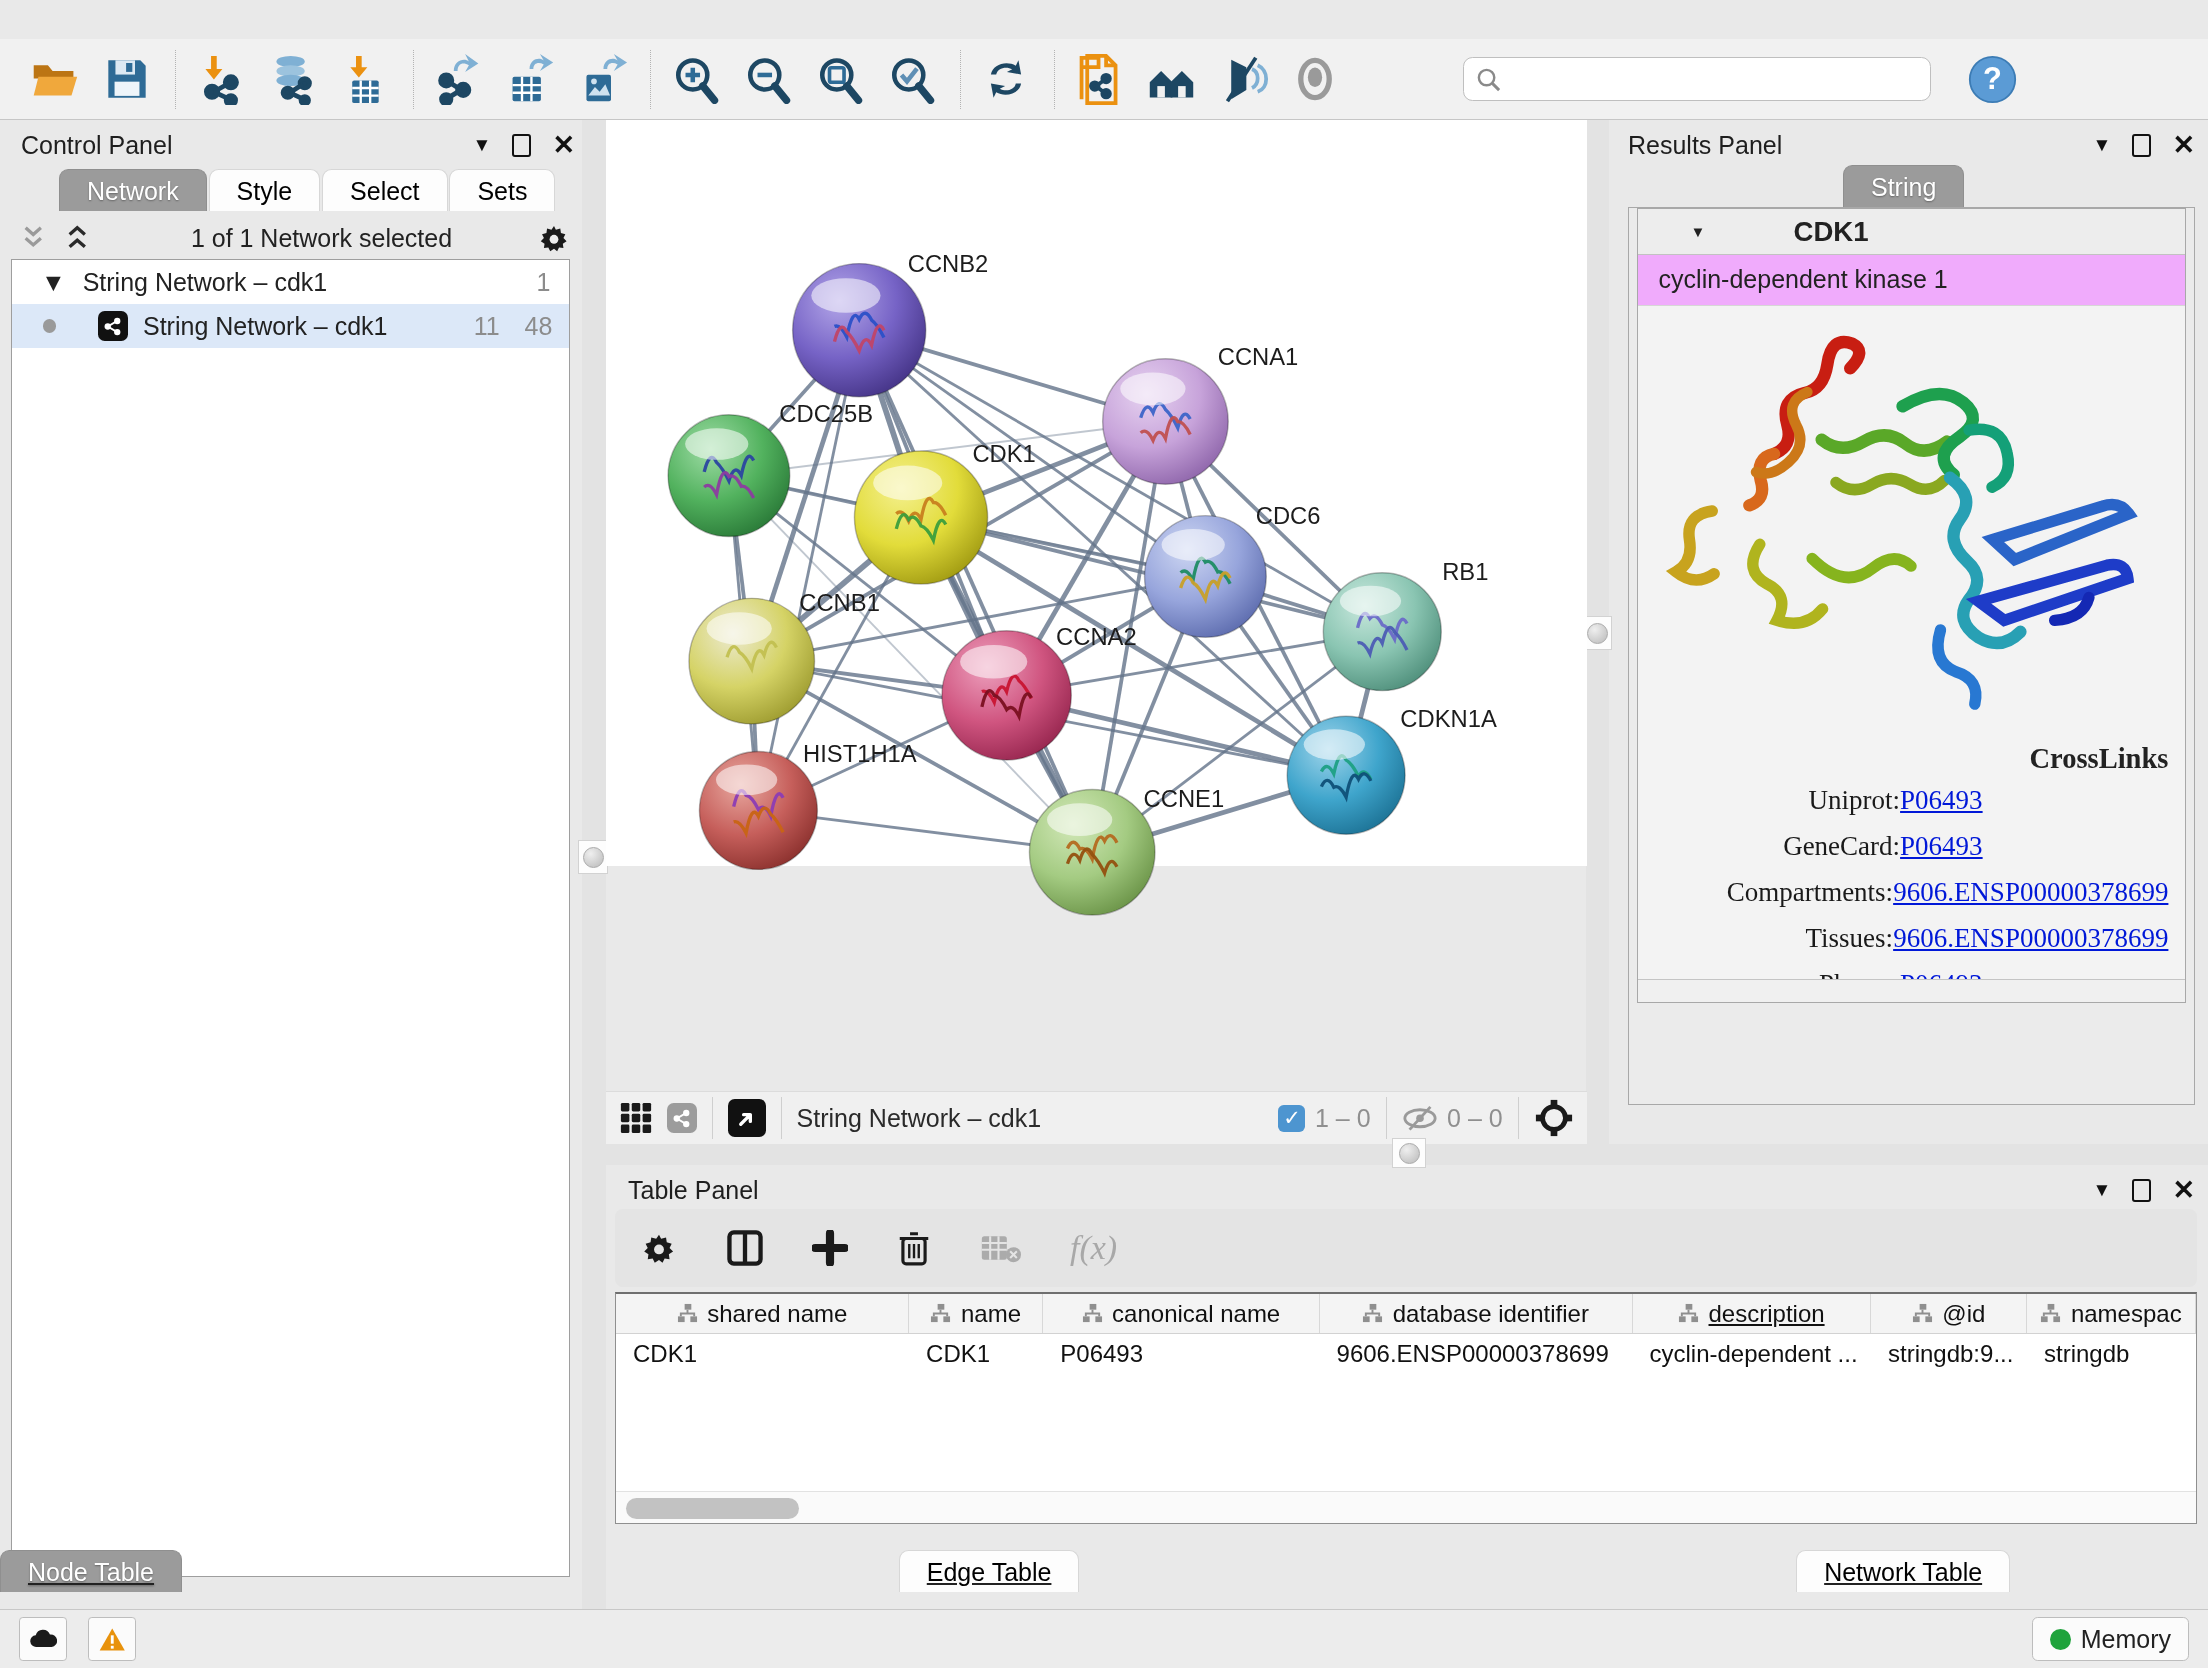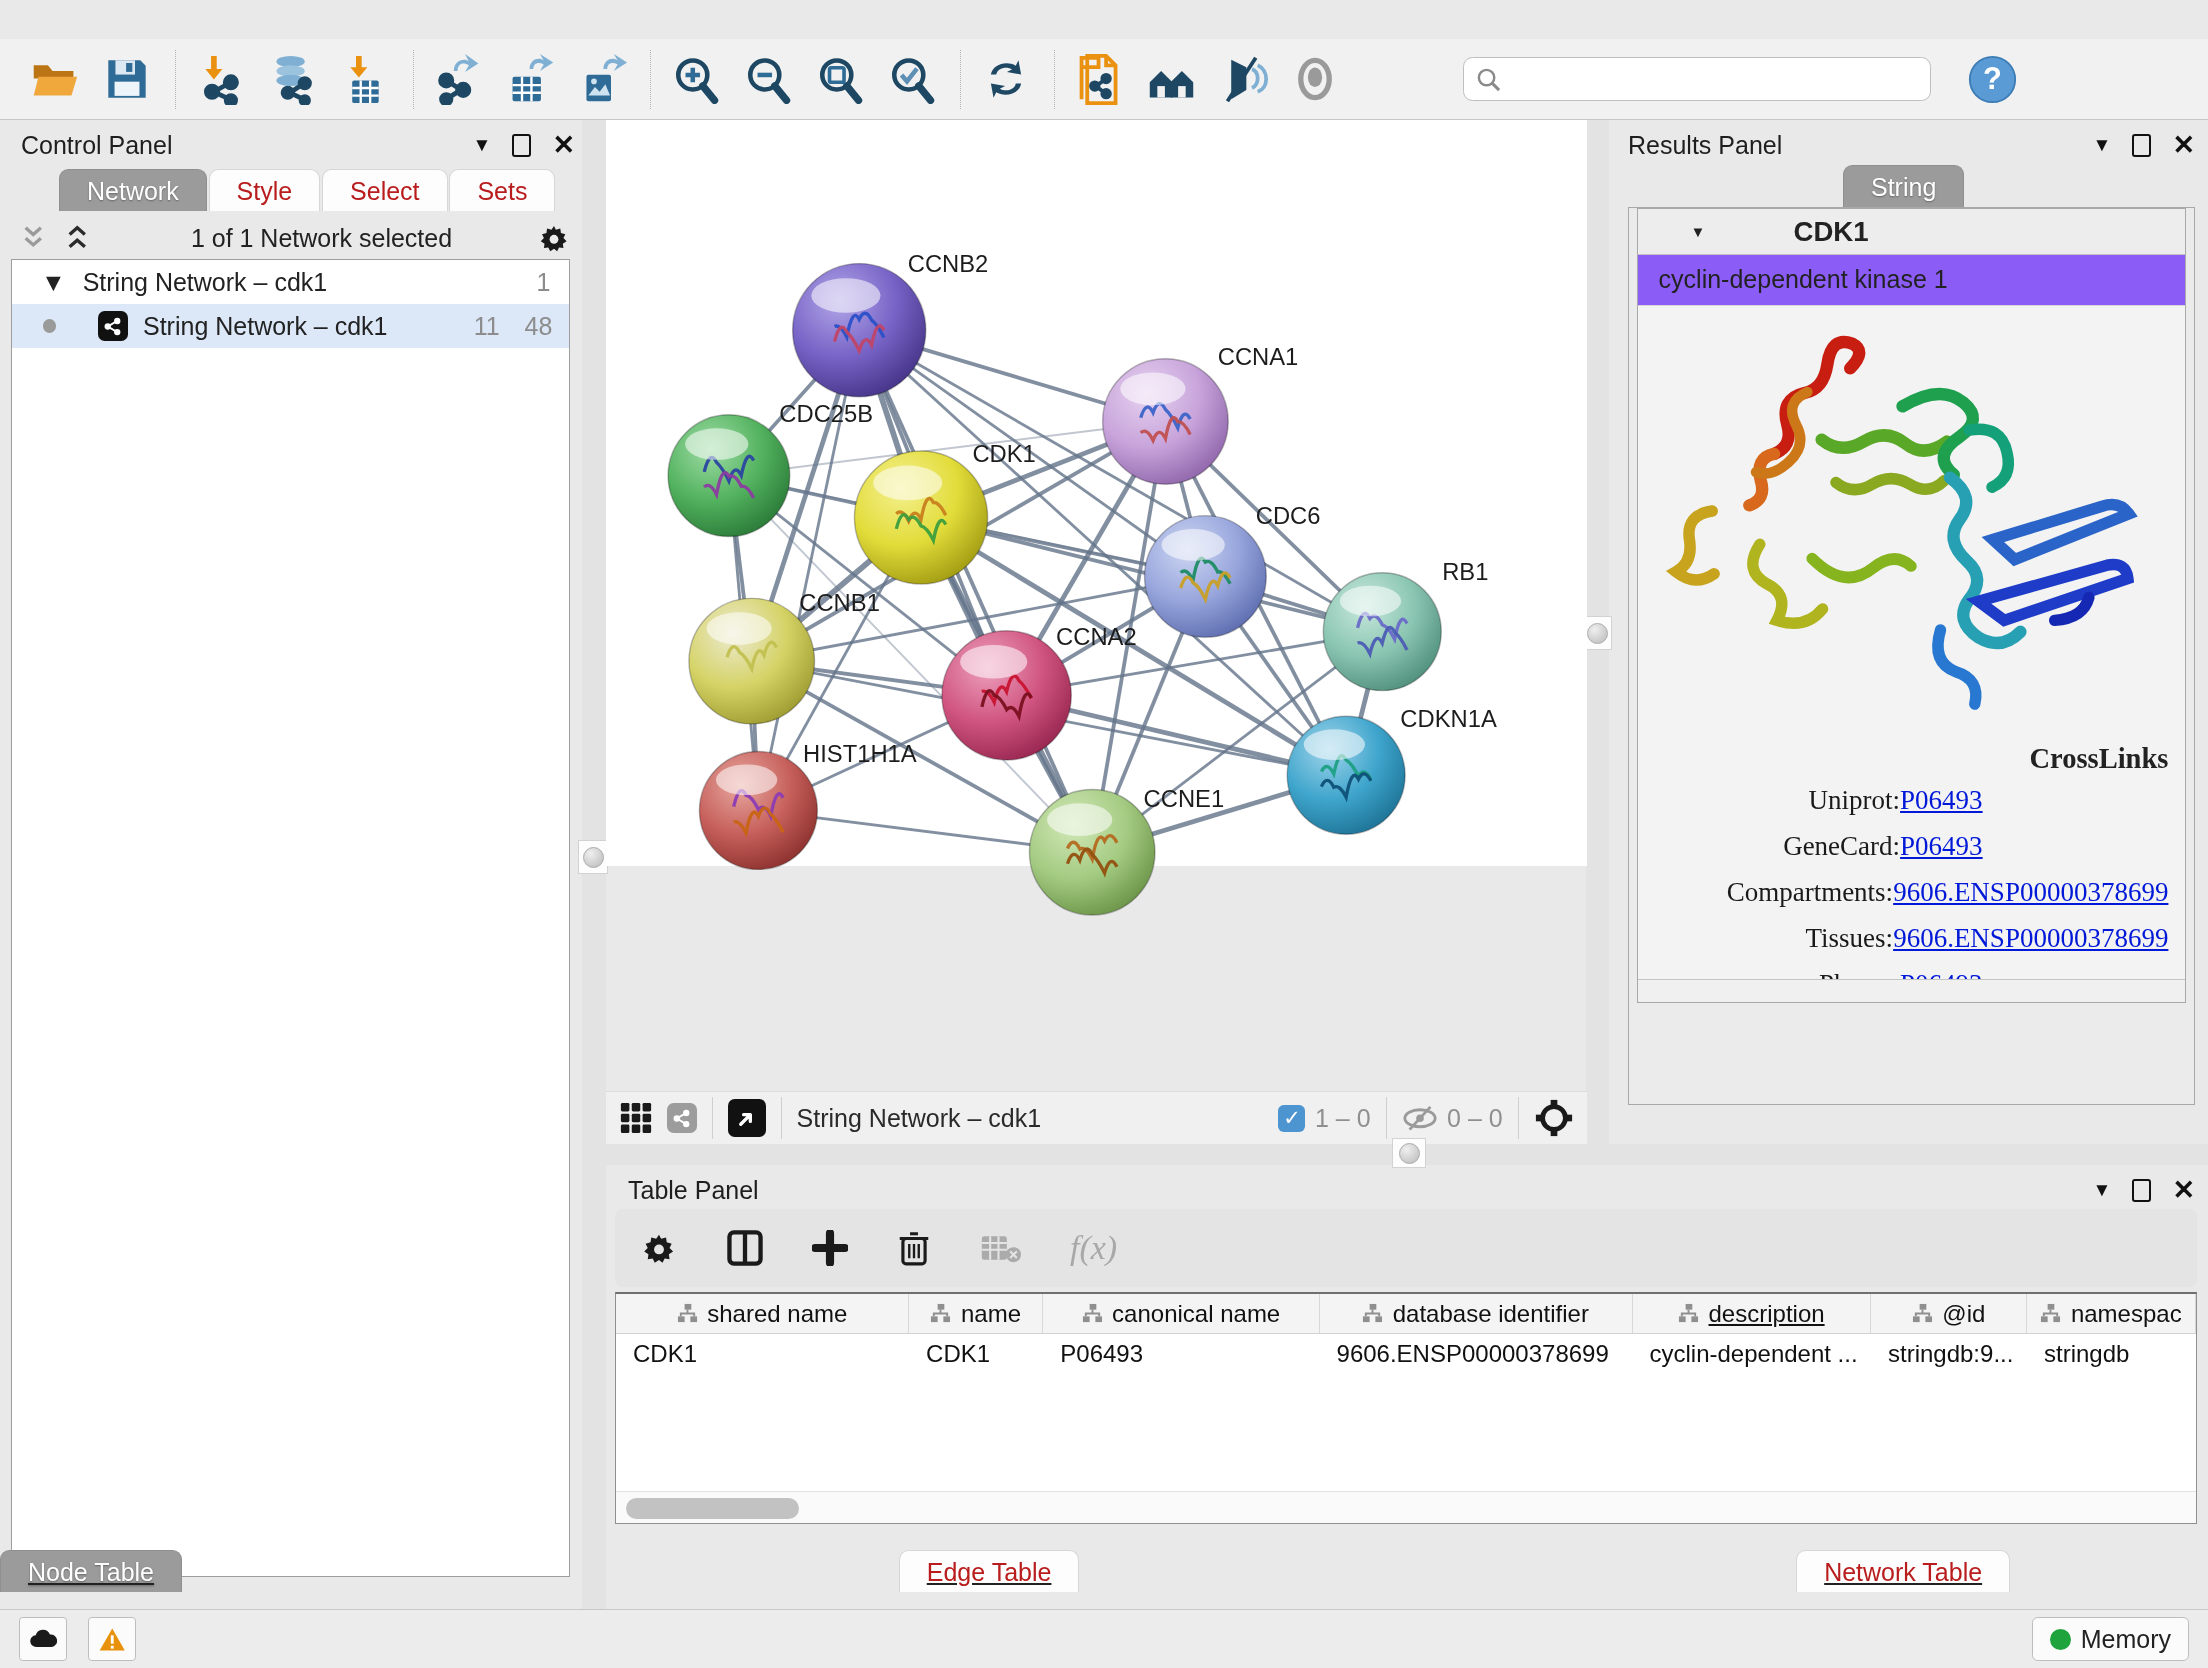--- a/index.html
+++ b/index.html
@@ -28,21 +28,21 @@
 
   
   .panel-head{position:absolute;height:38px;display:flex;align-items:center;font-size:25px;color:#1e1e1e;}
   .panel-ctrls{display:flex;align-items:center;gap:21px;margin-left:auto;}
   .tri{font-size:19px;color:#111;}
   .float-ico{width:19px;height:23px;border:2.9px solid #111;border-radius:2.9px;}
   .close-ico{font-size:27px;font-weight:bold;color:#111;line-height:1;}
 
   .tabs{position:absolute;display:flex;}
   .tab{height:42px;line-height:42px;padding:0 27px;background:#fdfdfd;border:1px solid #d7d7d7;
-    border-bottom:none;border-radius:9.5px 9.5px 0 0;font-size:25px;color:#b91c1c;margin-right:1.9px;}
+    border-bottom:none;border-radius:9.5px 9.5px 0 0;font-size:25px;color:#000000;margin-right:1.9px;}
   .tab.active{background:#9b9b9b;color:#fff;text-shadow:0 1px 1.9px rgba(0,0,0,.35);border-color:#8f8f8f;}
 
   
   .cp-status{position:absolute;left:19px;top:217px;width:552px;height:42px;display:flex;align-items:center;font-size:25px;}
   .chev{margin-right:15px;}
   .netlist{position:absolute;left:11.4px;top:259px;width:559px;height:1318px;background:#fff;border:1.9px solid #9e9e9e;}
   .netrow{height:44px;display:flex;align-items:center;font-size:25px;}
   .netrow .cnt{margin-left:auto;color:#8c8c8c;}
   .netrow.sel{background:#dce8f8;}
   .dot-bullet{width:13.3px;height:13.3px;border-radius:50%;background:#9a9a9a;}
@@ -65,21 +65,21 @@
     display:flex;align-items:center;justify-content:center;margin-right:9.5px;}
 
   
   .rp-outer{position:absolute;left:1628px;top:207px;width:567px;height:898px;border:1.9px solid #a8a8a8;background:#ebebeb;}
   .rp-buttons{display:flex;justify-content:center;gap:34px;padding:25px 0 23px;}
   .rp-btn{background:#fdfdfd;border:1px solid #c6c6c6;border-radius:9.5px;font-size:25px;
     padding:8.6px 28.5px;color:#111;box-shadow:0 1px 1.9px rgba(0,0,0,.12);}
   .protein-box{margin:0 7.6px;border:1.9px solid #a8a8a8;background:#f3f3f3;height:795px;position:relative;}
   .protein-head{height:46px;background:#ededed;border-bottom:1px solid #c2c2c2;display:flex;align-items:center;}
   .protein-title{font-size:27.6px;font-weight:bold;margin-left:88px;}
-  .protein-desc{font-size:25px;padding:9.5px 21px 11.4px;border-bottom:1px solid #d6d6d6;background:#8b5cf6;}
+  .protein-desc{font-size:25px;padding:9.5px 21px 11.4px;border-bottom:1px solid #d6d6d6;background:#f0abfc;}
   .protein-img{height:430px;display:flex;align-items:center;justify-content:center;}
   .crosslinks{font-family:"Liberation Serif",serif;padding:3.8px 17px 0 28.5px;text-align:right;}
   .cl-head{font-size:28.5px;font-weight:bold;margin:3.8px 0 9.5px;}
   .cl-row{display:flex;font-size:27px;margin:0 0 15px 27px;}
   .cl-label{width:207px;color:#1a1a1a;}
   .cl-link{color:#0018d8;text-decoration:underline;}
   .rp-scroll{position:absolute;left:0;right:0;bottom:0;height:23px;border-top:1px solid #c4c4c4;background:#f0f0f0;}
 
   
   .tp-toolbar{position:absolute;left:615px;top:1209px;width:1582px;height:78px;background:#e4e4e4;

